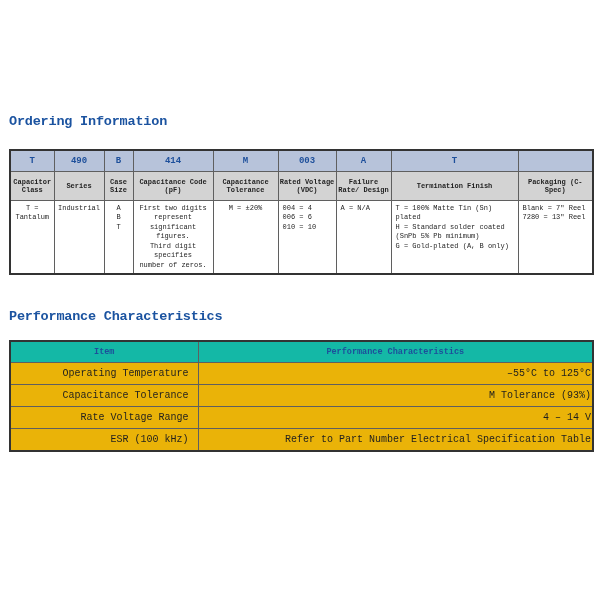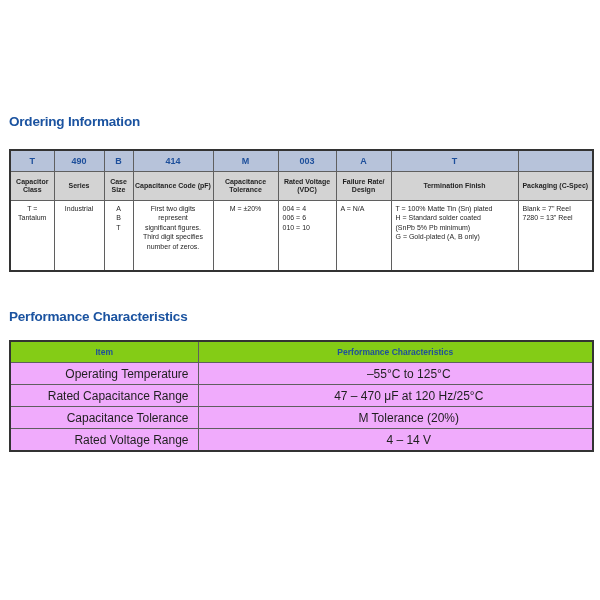--- a/index.html
+++ b/index.html
@@ -7,20 +7,21 @@
     padding: 0;
     background: #ffffff;
     font-family: "Liberation Sans", sans-serif;
   }
   .page {
     position: relative;
     width: 600px;
     height: 600px;
     background: #ffffff;
     overflow: hidden;
+    font-family: Liberation Mono, monospace;
   }
   .section-title {
     position: absolute;
     left: 9px;
     margin: 0;
     color: #1b53a0;
     font-size: 13.5px;
     font-weight: bold;
     letter-spacing: -0.2px;
   }
@@ -69,36 +70,36 @@
     padding: 3px 2px;
     white-space: pre-line;
     line-height: 1.35;
   }
   .desc-row td.center { text-align: center; }
   .desc-row td.left   { text-align: left; padding-left: 4px; }
 
   
   #perf-table th {
     height: 18px;
-    background: #84cc16;
+    background: #14b8a6;
     color: #1d4f9b;
     font-size: 8.5px;
     font-weight: bold;
     text-align: center;
     vertical-align: middle;
   }
   #perf-table td {
     height: 19px;
     color: #1f1f1f;
-    font-size: 12px;
+    font-size: 10px;
     vertical-align: middle;
-    background: #f0abfc;
+    background: #eab308;
   }
   #perf-table td.item  { text-align: right; padding-right: 9px; }
-  #perf-table td.value { text-align: center;  padding-left: 28px; }
+  #perf-table td.value { text-align: right;  padding-left: 28px; }
 </style>
 </head>
 <body>
 
 <div class="page">
 
   <h2 id="ordering-title" class="section-title">Ordering Information</h2>
 
   <table id="ordering-table">
     <colgroup>
@@ -172,27 +173,27 @@
     <tbody>
         <tr>
       <th>Item</th>
       <th>Performance Characteristics</th>
     </tr>
     <tr>
       <td class="item">Operating Temperature</td>
       <td class="value">–55°C to 125°C</td>
     </tr>
     <tr>
-      <td class="item">Rated Capacitance Range</td>
-      <td class="value">47 – 470 μF at 120 Hz/25°C</td>
+      <td class="item">Capacitance Tolerance</td>
+      <td class="value">M Tolerance (93%)</td>
     </tr>
     <tr>
-      <td class="item">Capacitance Tolerance</td>
-      <td class="value">M Tolerance (20%)</td>
+      <td class="item">Rate Voltage Range</td>
+      <td class="value">4 – 14 V</td>
     </tr>
     <tr>
-      <td class="item">Rated Voltage Range</td>
-      <td class="value">4 – 14 V</td>
+      <td class="item">ESR (100 kHz)</td>
+      <td class="value">Refer to Part Number Electrical Specification Table</td>
     </tr>
   </tbody>
     </table>
 
 </div>
 
 </body></html>

